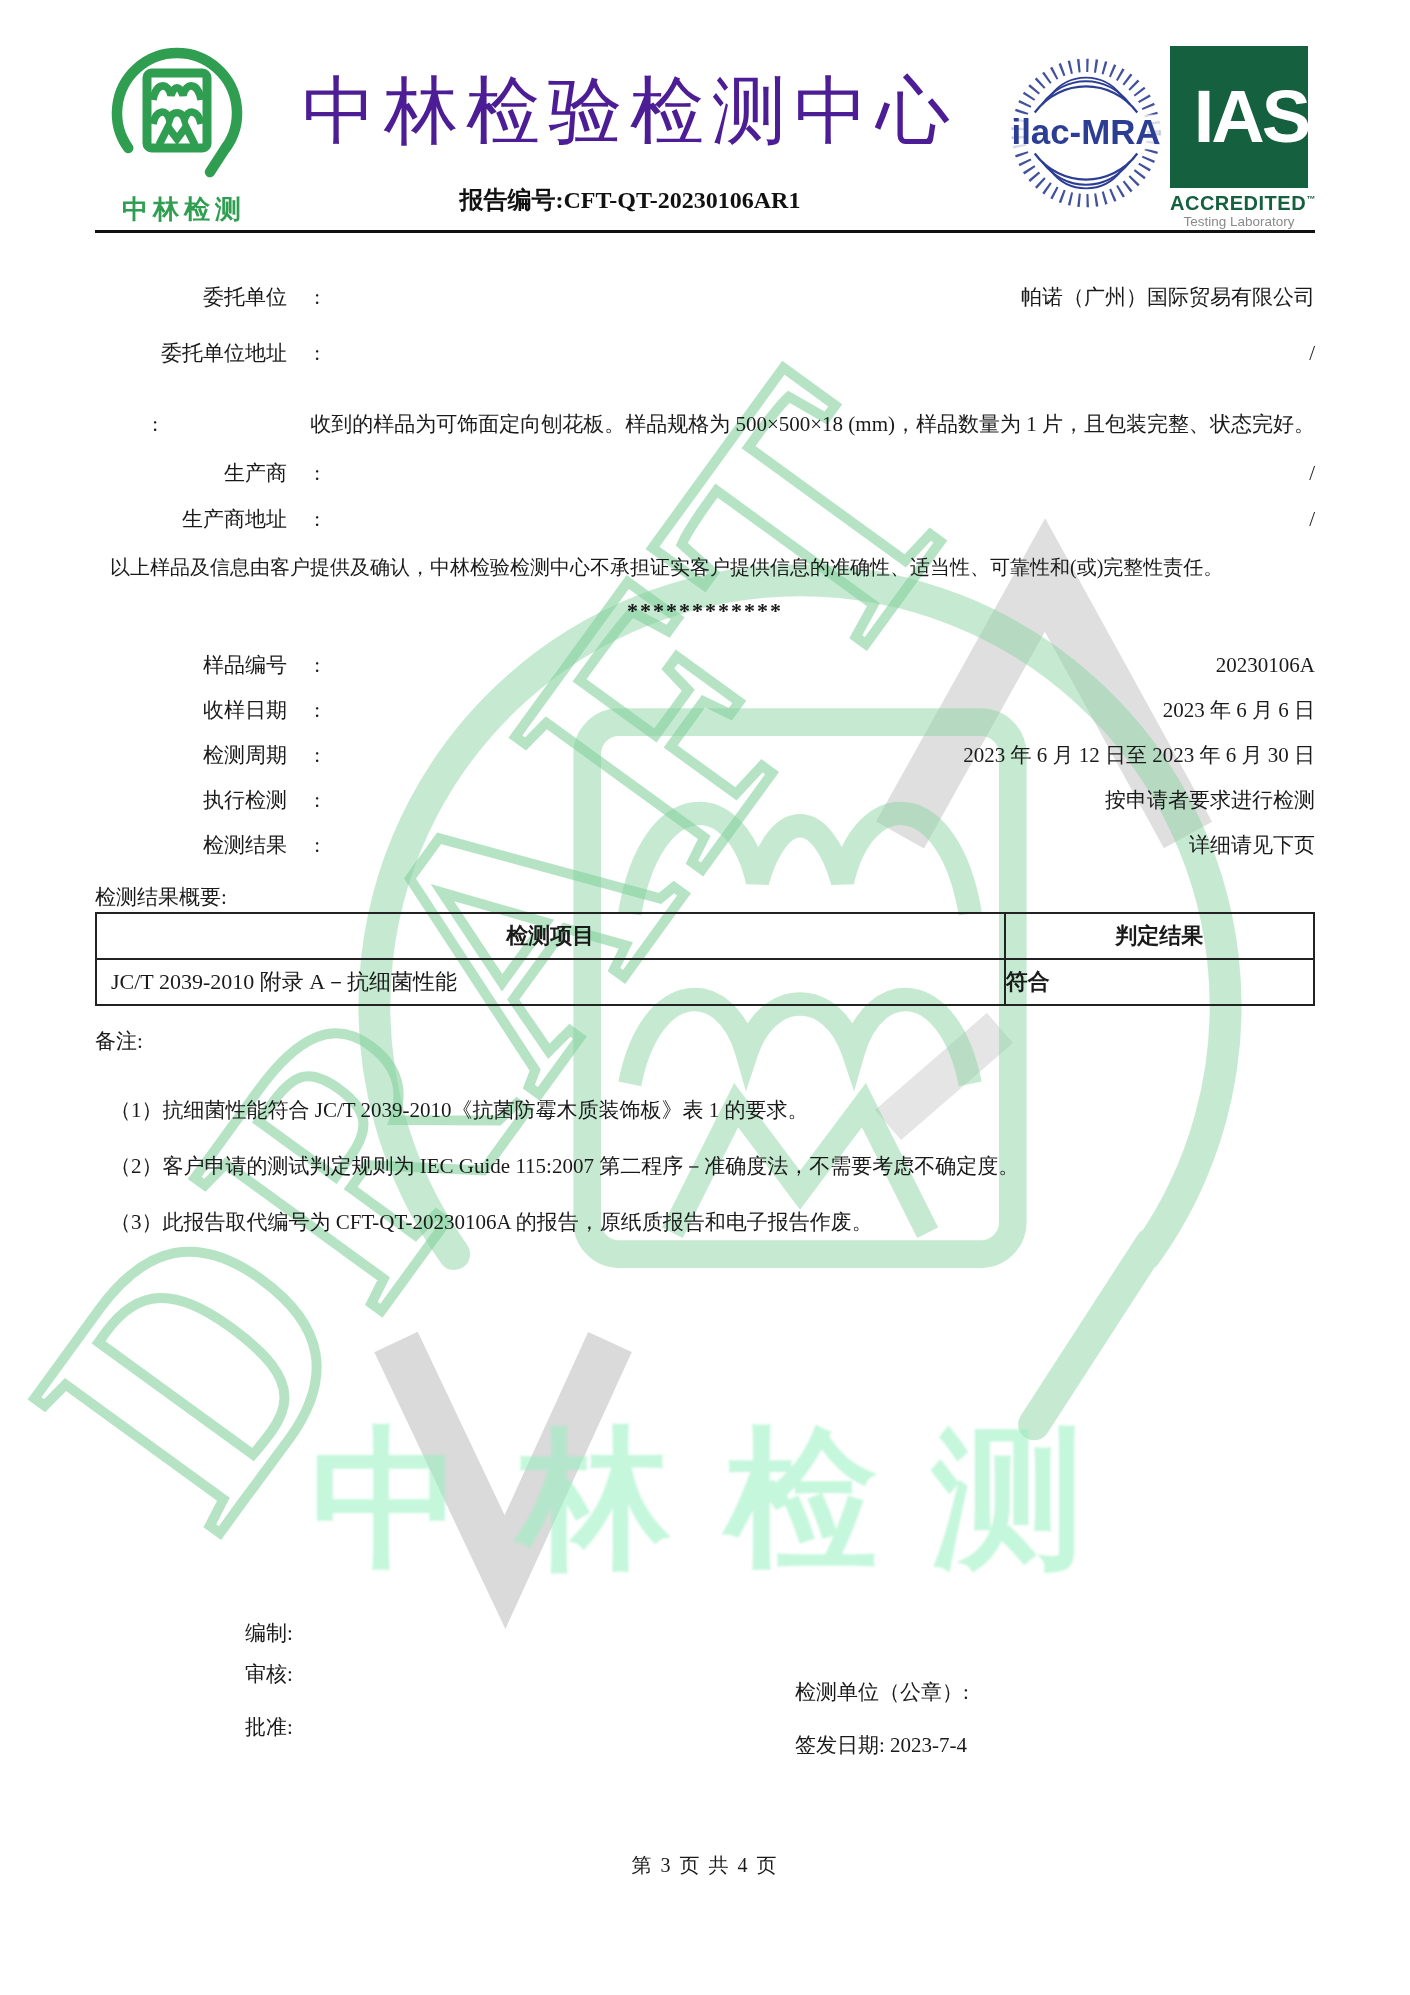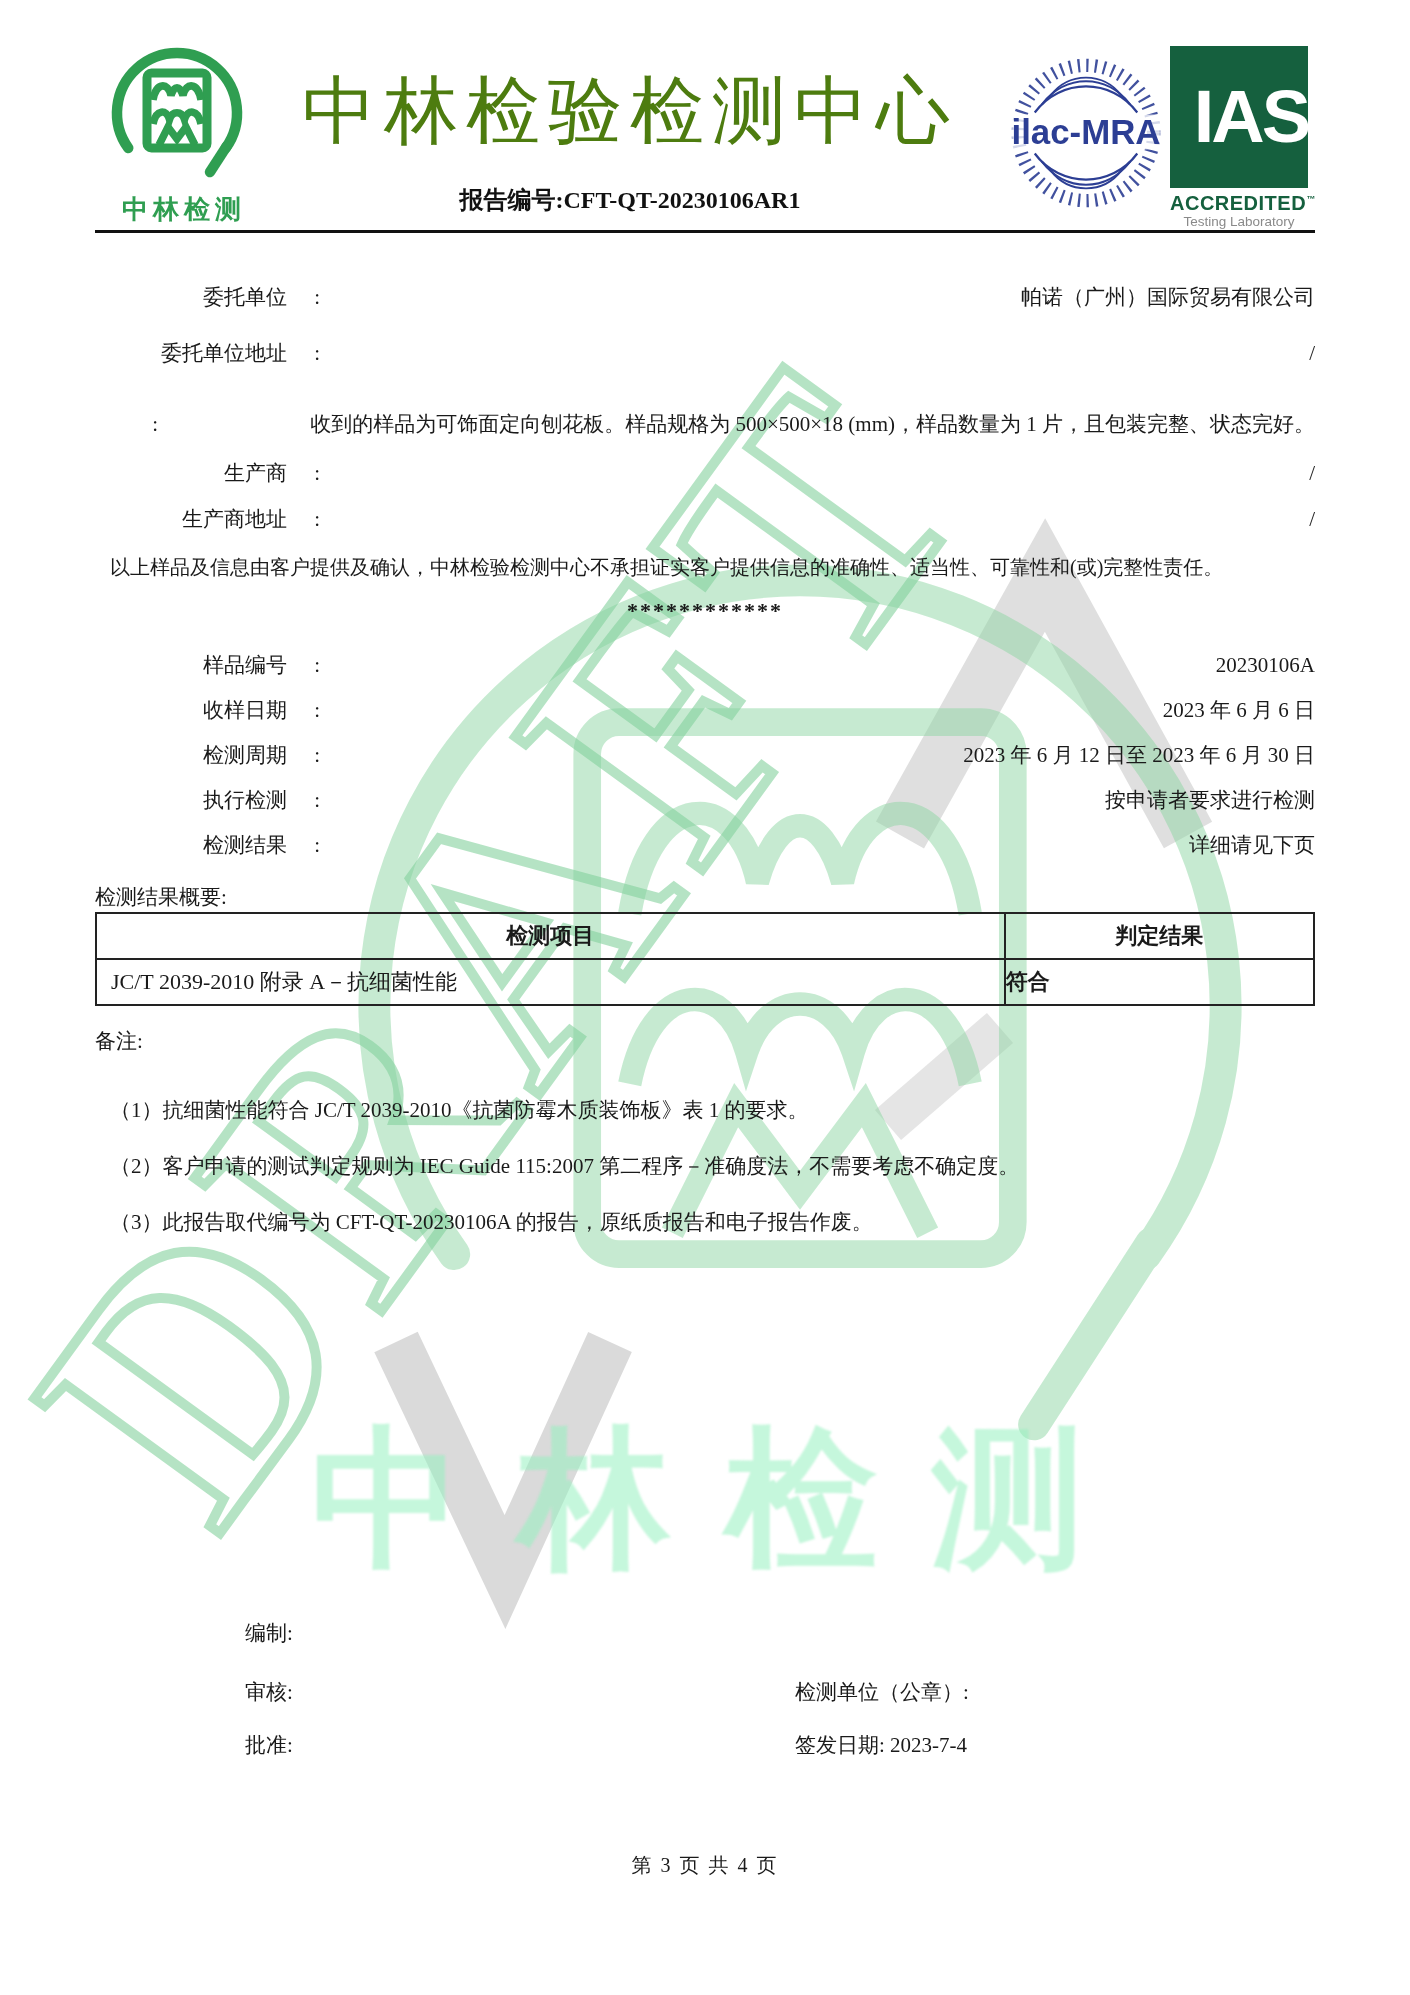--- a/index.html
+++ b/index.html
@@ -17,21 +17,21 @@
   }
   
   .content{position:absolute;inset:0;z-index:1;}
   .logo-sm{position:absolute;left:98px;top:40px;width:158px;height:150px;color:#2f9e51;}
   .logo-caption{
     position:absolute;left:104px;top:192px;width:160px;text-align:center;
     color:#2f9e51;font-weight:bold;font-size:26px;letter-spacing:5px;white-space:nowrap;
   }
   .doc-title{
     position:absolute;left:250px;top:62px;width:760px;text-align:center;
-    font-size:74px;letter-spacing:8px;white-space:nowrap;color:#4d7c0f;
+    font-size:74px;letter-spacing:8px;white-space:nowrap;color:#4c1d95;
   }
   .report-line{
     position:absolute;left:250px;top:184px;width:760px;text-align:center;
     font-size:24px;font-weight:bold;white-space:nowrap;color:#111;
   }
   .ilac-logo{position:absolute;left:1004px;top:50px;width:164px;height:166px;}
   .ias-block{position:absolute;left:1170px;top:46px;width:138px;text-align:center;
     font-family:"Liberation Sans","DejaVu Sans",sans-serif;}
   .ias-square{width:138px;height:142px;background:#15603e;display:flex;align-items:center;justify-content:flex-end;}
   .ias-square span{color:#fff;font-weight:bold;font-size:74px;letter-spacing:-3px;line-height:1;}
@@ -60,21 +60,21 @@
   table.result th{font-weight:bold;text-align:center;}
   table.result td.c1{text-align:left;padding-left:14px;width:74.6%;white-space:nowrap;}
   table.result td.c2{width:25.4%;font-weight:bold;}
   table.result th.c2{width:25.4%;}
 
   .remark-title{font-size:21px;line-height:30px;}
   .remark-item{padding-left:15px;font-size:21px;line-height:30px;white-space:nowrap;}
 
   .sign-block{position:absolute;left:95px;right:95px;top:1618px;font-size:21px;line-height:30px;}
   .sign-row{margin-left:150px;}
-  .sr2{margin-top:29px}.sr3{margin-top:23px}
+  .sr2{margin-top:11px}.sr3{margin-top:23px}
   .sign-right1{position:absolute;left:700px;top:59px;}
   .sign-right2{position:absolute;left:700px;top:112px;}
 
   .page-footer{position:absolute;left:0;right:0;top:1852px;text-align:center;font-size:20px;letter-spacing:2px;}
 </style>
 </head>
 <body>
 
 <div class="page">
 

